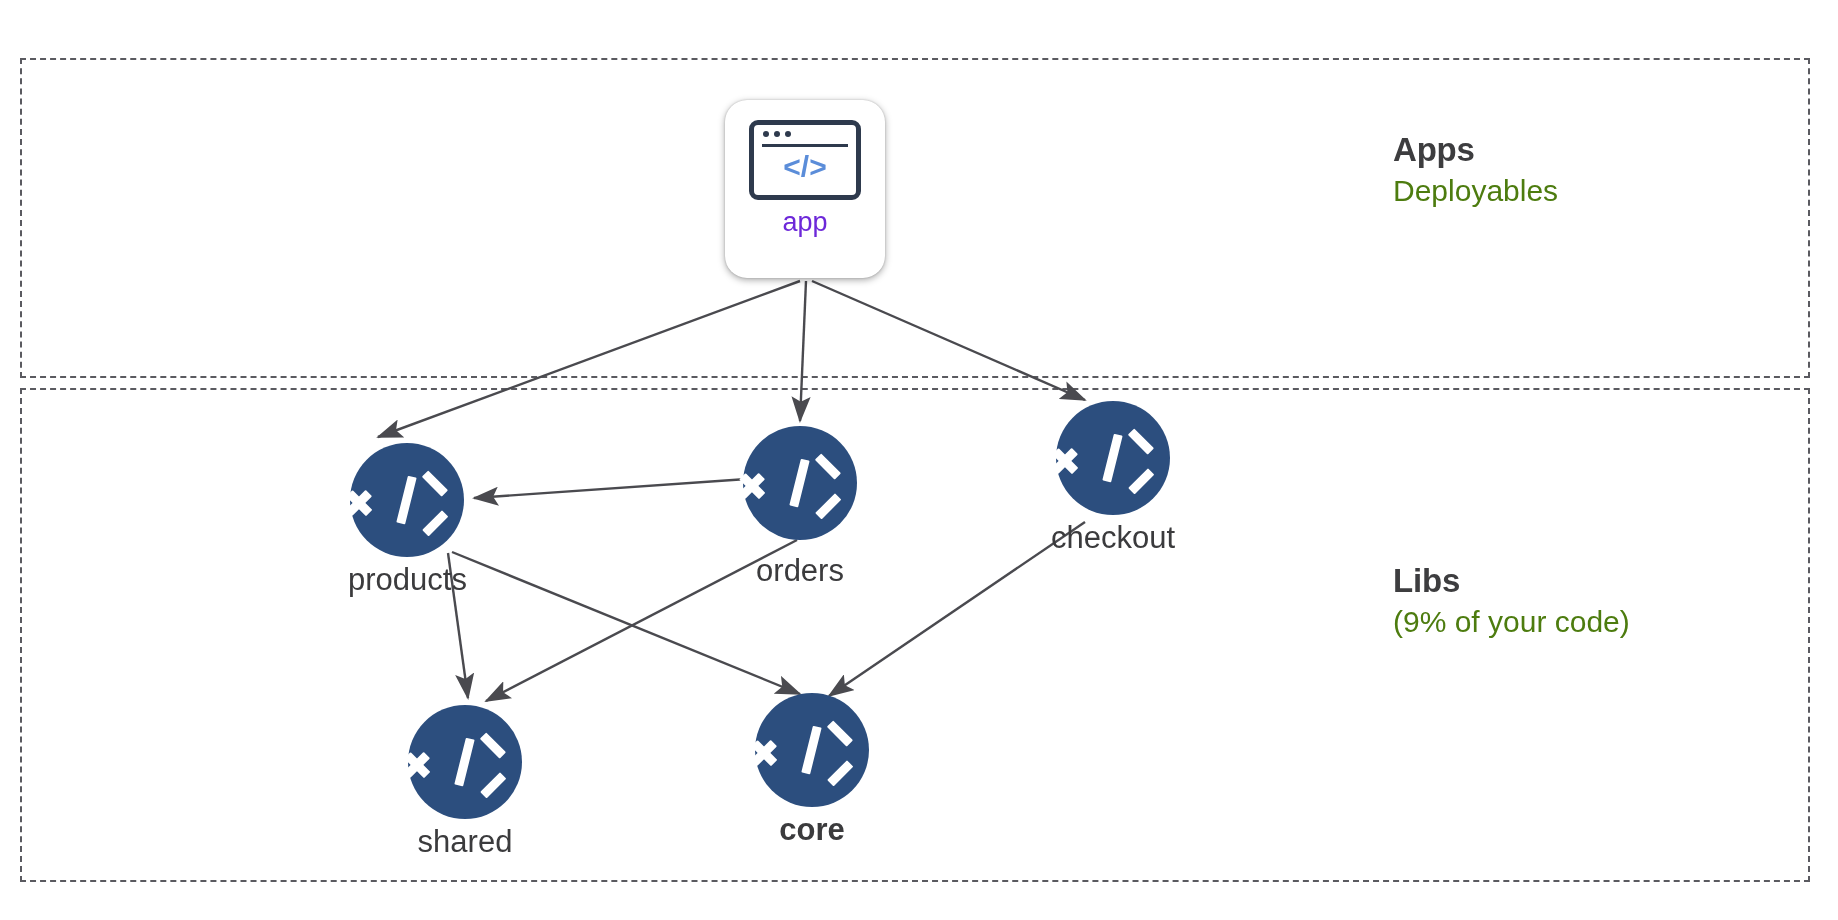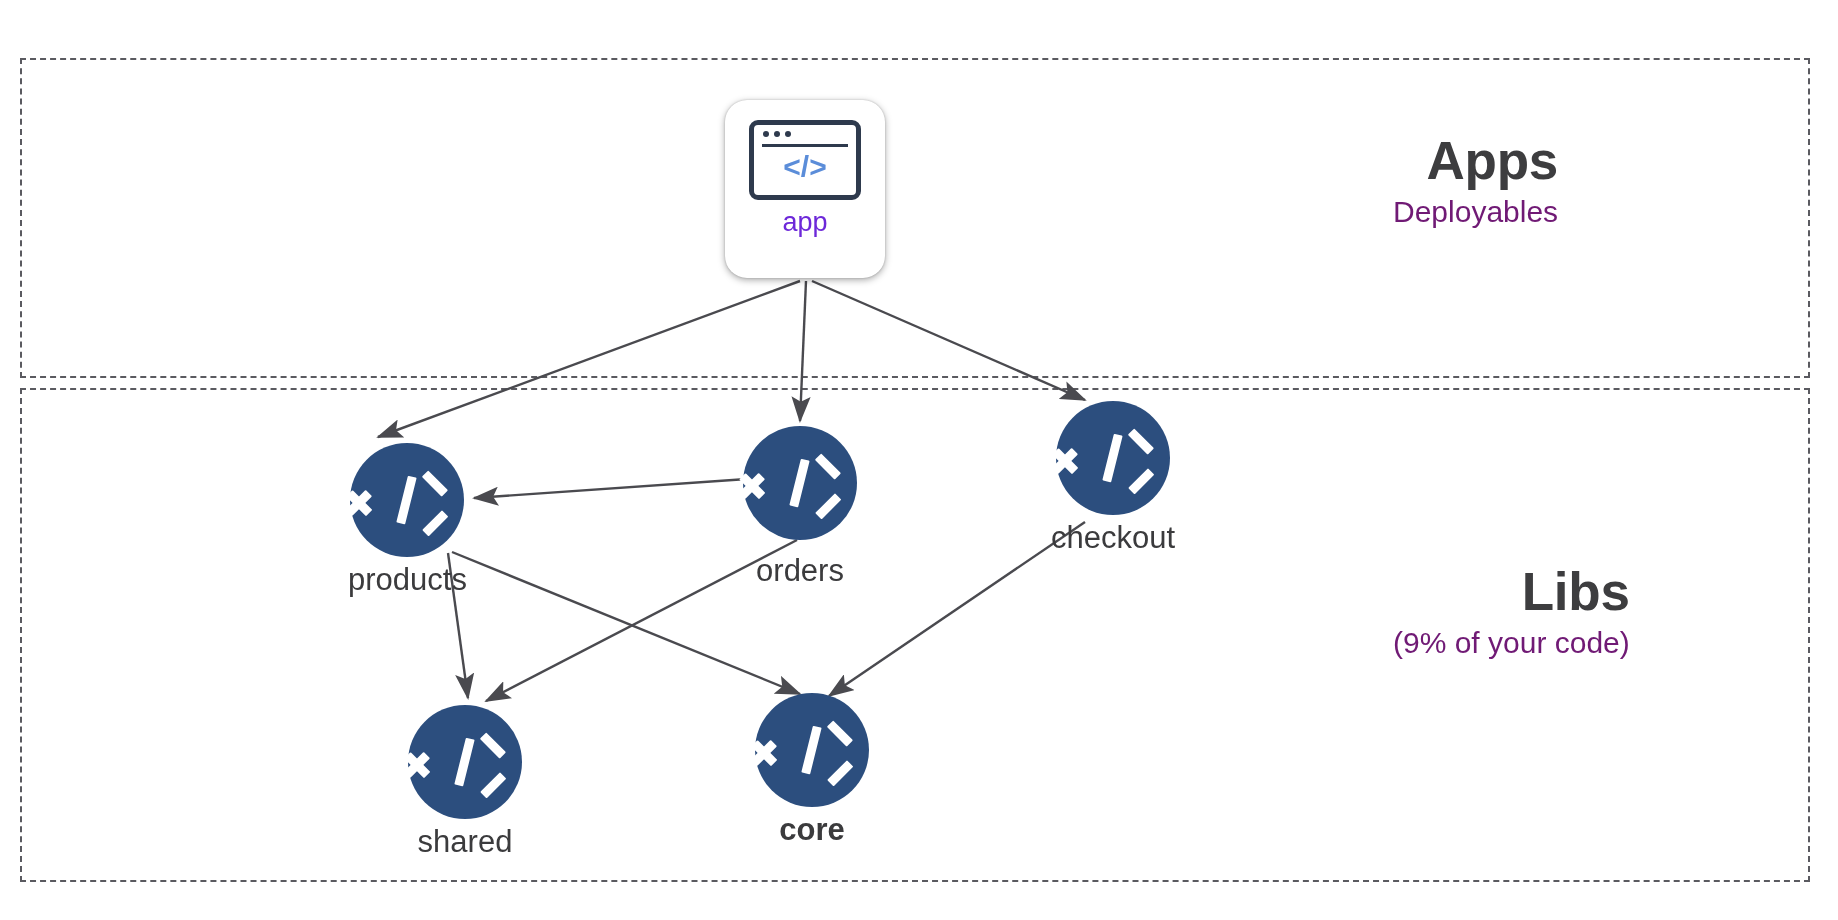--- a/index.html
+++ b/index.html
@@ -41,32 +41,31 @@
     width: 1790px;
     height: 494px;
   }
 
   
   .zone-legend {
     position: absolute;
     z-index: 6;
   }
   .zone-legend .zone-title {
-    font-size: 53px;
+    font-size: 33px;
     font-weight: bold;
     color: #3d3d3f;
     line-height: 1.05;
     letter-spacing: -0.2px;
     white-space: nowrap;
-    text-align: right;
   }
   .zone-legend .zone-sub {
     font-size: 30px;
     font-weight: normal;
-    color: #701a75;
+    color: #4d7c0f;
     line-height: 1.25;
     margin-top: 4px;
     white-space: nowrap;
   }
   #legend-apps {
     left: 1393px;
     top: 133px;
   }
   #legend-libs {
     left: 1393px;

